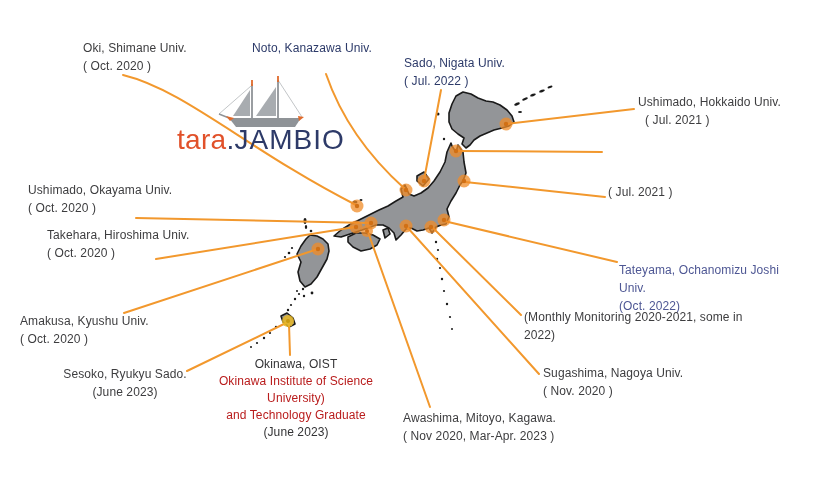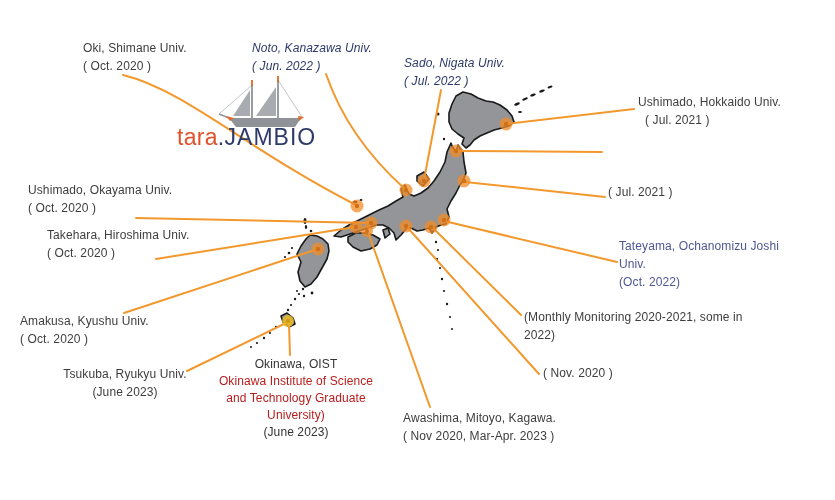--- a/index.html
+++ b/index.html
@@ -2,26 +2,26 @@
 <html><head>
 <meta charset="utf-8">
 <style>
   html,body{margin:0;padding:0;background:#fff;}
   .stage{position:relative;width:835px;height:500px;background:#fff;overflow:hidden;
          font-family:"Liberation Sans",sans-serif;}
   .maplayer{position:absolute;left:0;top:0;width:835px;height:500px;}
   .label{position:absolute;font-size:12px;line-height:18px;color:#3d3d3f;
          white-space:nowrap;letter-spacing:.1px;}
   .label .ln{display:block;}
-  .navy{color:#2c3a69;font-style:italic;}
-  .slate{color:#4e5794;}
+  .navy{color:#2c3a69;}
+  .slate{color:#4e5794;margin-top:24px;}
   .center{text-align:center;white-space:normal;}
   .mid{color:#b91c1c;}
   .dark{color:#333335;}
-  .logo{position:absolute;left:177px;top:124px;font-size:23px;letter-spacing:.3px;white-space:nowrap;}
+  .logo{position:absolute;left:177px;top:124px;font-size:28px;letter-spacing:.3px;white-space:nowrap;}
   .logo .tara{color:#e1512a;}
   .logo .dot,.logo .jambio{color:#2d3a68;}
   .logo .jambio{letter-spacing:1px;}
 </style>
 </head>
 <body>
 
 <div class="stage">
 
   <svg class="maplayer" viewBox="0 0 835 500">
@@ -179,21 +179,20 @@
 
   <div class="logo"><span class="tara">tara</span><span class="dot">.</span><span class="jambio">JAMBIO</span></div>
 
   <div class="label" style="left:83px;top:39px">
     <span class="ln">Oki, Shimane Univ.</span>
     <span class="ln">( Oct. 2020 )</span>
   </div>
 
   <div class="label navy" style="left:252px;top:39px">
     <span class="ln">Noto, Kanazawa Univ.</span>
-    <span class="ln">( Jun. 2022 )</span>
   </div>
 
   <div class="label navy" style="left:404px;top:54px">
     <span class="ln">Sado, Nigata Univ.</span>
     <span class="ln">( Jul. 2022 )</span>
   </div>
 
   <div class="label" style="left:638px;top:93px">
     <span class="ln">Ushimado, Hokkaido Univ.</span>
     <span class="ln" style="padding-left:7px">( Jul. 2021 )</span>
@@ -209,20 +208,21 @@
     <span class="ln">Univ.</span>
     <span class="ln">(Oct. 2022)</span>
   </div>
 
   <div class="label" style="left:524px;top:308px">
     <span class="ln">(Monthly Monitoring 2020-2021, some in</span>
     <span class="ln">2022)</span>
   </div>
 
   <div class="label" style="left:543px;top:364px">
+    <span class="ln">Sugashima, Nagoya Univ.</span>
     <span class="ln">( Nov. 2020 )</span>
   </div>
 
   <div class="label" style="left:403px;top:409px">
     <span class="ln">Awashima, Mitoyo, Kagawa.</span>
     <span class="ln">( Nov 2020, Mar-Apr. 2023 )</span>
   </div>
 
   <div class="label" style="left:28px;top:181px">
     <span class="ln">Ushimado, Okayama Univ.</span>
@@ -233,25 +233,25 @@
     <span class="ln">Takehara, Hiroshima  Univ.</span>
     <span class="ln">( Oct. 2020 )</span>
   </div>
 
   <div class="label" style="left:20px;top:312px">
     <span class="ln">Amakusa, Kyushu  Univ.</span>
     <span class="ln">( Oct. 2020 )</span>
   </div>
 
   <div class="label center" style="left:40px;top:365px;width:170px">
-    <span class="ln">Tsukuba, Ryukyu Univ.</span>
+    <span class="ln">Sesoko, Ryukyu Sado.</span>
     <span class="ln">(June 2023)</span>
   </div>
 
   <div class="label center" style="left:191px;top:356px;width:210px;line-height:17px">
     <span class="ln dark">Okinawa, OIST</span>
     <span class="ln mid">Okinawa Institute of Science</span>
+    <span class="ln mid">University)</span>
     <span class="ln mid">and Technology Graduate</span>
-    <span class="ln mid">University)</span>
     <span class="ln dark">(June 2023)</span>
   </div>
 
 </div>
 
 </body></html>

